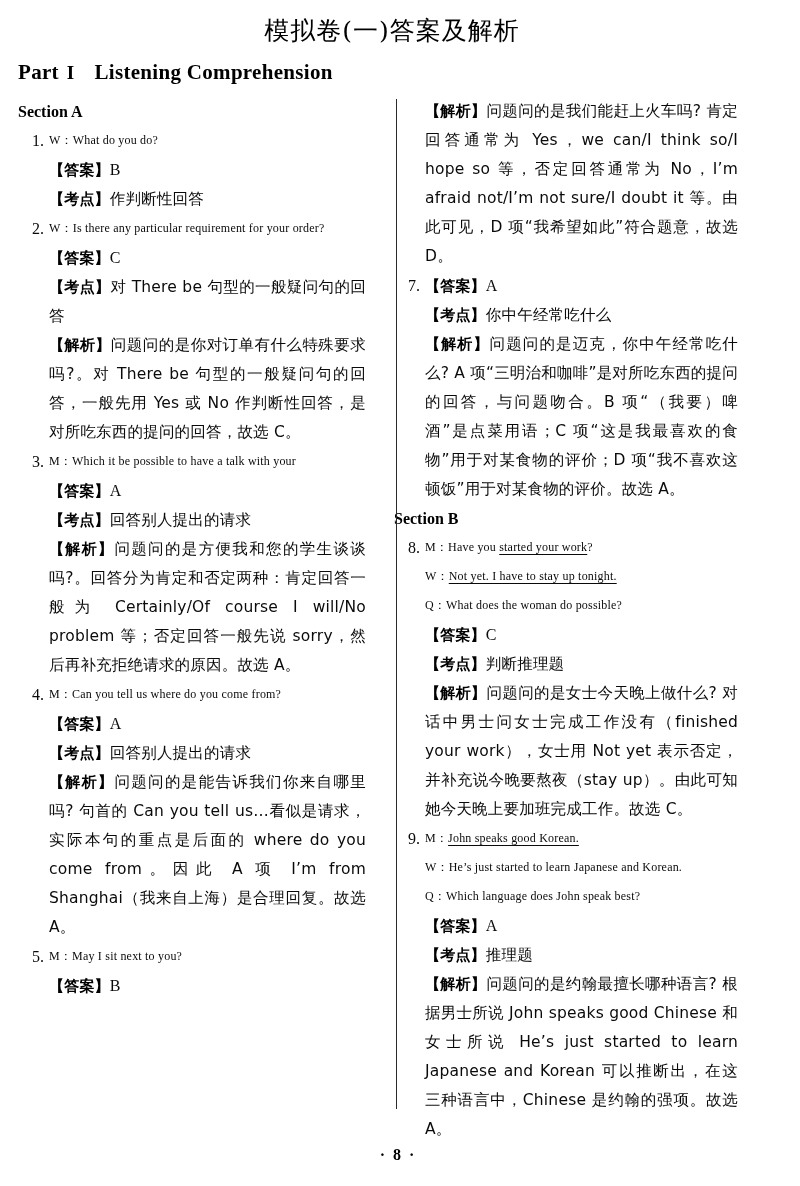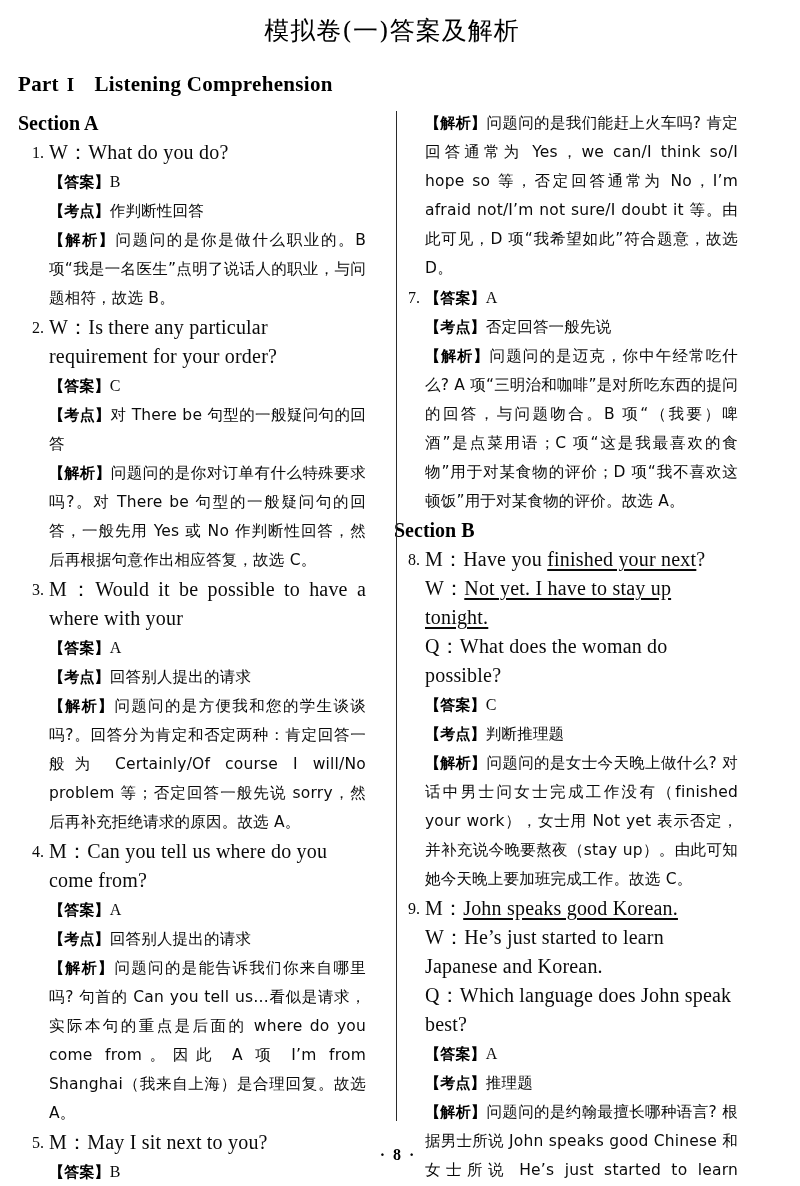--- a/index.html
+++ b/index.html
@@ -31,21 +31,21 @@
     margin: 0;
     padding-top: 14px;
     padding-right: 12px;
     line-height: 1.35;
     color: #000;
   }
   .part-heading {
     font-family: "Liberation Serif", "DejaVu Serif", serif;
     font-weight: bold;
     font-size: 21px;
-    margin: 24px 0 0 18px;
+    margin: 12px 0 0 18px;
     letter-spacing: 0.3px;
     color: #000;
   }
   .part-heading .pnum {
     padding: 0 6px 0 8px;
     font-size: 19px;
   }
   .part-heading .ptitle {
     padding-left: 14px;
   }
@@ -66,21 +66,21 @@
     left: 396px;
     top: 2px;
     width: 1px;
     height: 1010px;
     background: #2a2a2a;
   }
 
   .section-label {
     font-family: "Liberation Serif", "DejaVu Serif", serif;
     font-weight: bold;
-    font-size: 20px;
+    font-size: 16px;
     line-height: 29px;
     color: #000;
   }
 
   .qitem {
     display: flex;
     align-items: flex-start;
   }
   .qnum {
     flex: 0 0 auto;
@@ -90,21 +90,21 @@
     line-height: 29px;
     padding-right: 5px;
     white-space: nowrap;
   }
   .qbody {
     flex: 1 1 auto;
     min-width: 0;
   }
 
   .line {
-    font-size: 20px;
+    font-size: 12px;
     line-height: 29px;
     color: #0a0a0a;
   }
   
   .line.en {
     font-family: "Liberation Serif", "DejaVu Serif", serif;
     text-align: justify;
     text-justify: inter-word;
     letter-spacing: 0.2px;
   }
@@ -166,38 +166,37 @@
     <div class="col col-left">
 
       <div class="section-label">Section A</div>
 
       <div class="qitem">
         <div class="qnum">1.</div>
         <div class="qbody">
           <div class="line en nojust">W：What do you do?</div>
           <div class="line zh"><span class="tag">【答案】</span><span class="en-inline">B</span></div>
           <div class="line zh"><span class="tag">【考点】</span><span>作判断性回答</span></div>
-          <div class="line zh"><span class="tag">【解析】</span><span>问题问的是你是做什么职业的。B 项“我是一名医生”点明了说话人的职业，与问题相符，故选 B。</span></div>
         </div>
       </div>
 
       <div class="qitem">
         <div class="qnum">2.</div>
         <div class="qbody">
           <div class="line en nojust">W：Is there any particular requirement for your order?</div>
           <div class="line zh"><span class="tag">【答案】</span><span class="en-inline">C</span></div>
           <div class="line zh"><span class="tag">【考点】</span><span>对 There be 句型的一般疑问句的回答</span></div>
-          <div class="line zh"><span class="tag">【解析】</span><span>问题问的是你对订单有什么特殊要求吗?。对 There be 句型的一般疑问句的回答，一般先用 Yes 或 No 作判断性回答，然后再根据句意作出相应答复，故选 C。</span></div>
+          <div class="line zh"><span class="tag">【解析】</span><span>问题问的是你对订单有什么特殊要求吗?。对 There be 句型的一般疑问句的回答，一般先用 Yes 或 No 作判断性回答，是对所吃东西的提问的回答，故选 C。</span></div>
         </div>
       </div>
 
       <div class="qitem">
         <div class="qnum">3.</div>
         <div class="qbody">
-          <div class="line en">M：Would it be possible to have a where with your</div>
+          <div class="line en">M：Which it be possible to have a talk with your</div>
           <div class="line zh"><span class="tag">【答案】</span><span class="en-inline">A</span></div>
           <div class="line zh"><span class="tag">【考点】</span><span>回答别人提出的请求</span></div>
           <div class="line zh"><span class="tag">【解析】</span><span>问题问的是方便我和您的学生谈谈吗?。回答分为肯定和否定两种：肯定回答一般为 Certainly/Of course I will/No problem 等；否定回答一般先说 sorry，然后再补充拒绝请求的原因。故选 A。</span></div>
         </div>
       </div>
 
       <div class="qitem">
         <div class="qnum">4.</div>
         <div class="qbody">
           <div class="line en nojust">M：Can you tell us where do you come from?</div>
@@ -224,31 +223,31 @@
         <div class="qnum"></div>
         <div class="qbody">
           <div class="line zh"><span class="tag">【解析】</span><span>问题问的是我们能赶上火车吗? 肯定回答通常为 Yes，we can/I think so/I hope so 等，否定回答通常为 No，I’m afraid not/I’m not sure/I doubt it 等。由此可见，D 项“我希望如此”符合题意，故选 D。</span></div>
         </div>
       </div>
 
       <div class="qitem">
         <div class="qnum">7.</div>
         <div class="qbody">
           <div class="line zh"><span class="tag">【答案】</span><span class="en-inline">A</span></div>
-          <div class="line zh"><span class="tag">【考点】</span><span>否定回答一般先说</span></div>
+          <div class="line zh"><span class="tag">【考点】</span><span>你中午经常吃什么</span></div>
           <div class="line zh"><span class="tag">【解析】</span><span>问题问的是迈克，你中午经常吃什么? A 项“三明治和咖啡”是对所吃东西的提问的回答，与问题吻合。B 项“（我要）啤酒”是点菜用语；C 项“这是我最喜欢的食物”用于对某食物的评价；D 项“我不喜欢这顿饭”用于对某食物的评价。故选 A。</span></div>
         </div>
       </div>
 
       <div class="section-label">Section B</div>
 
       <div class="qitem">
         <div class="qnum">8.</div>
         <div class="qbody">
-          <div class="line en nojust"><span class="speaker">M：</span><span>Have you </span><span class="ul">finished your next</span><span>?</span></div>
+          <div class="line en nojust"><span class="speaker">M：</span><span>Have you </span><span class="ul">started your work</span><span>?</span></div>
           <div class="line en nojust"><span class="speaker">W：</span><span class="ul">Not yet. I have to stay up tonight.</span></div>
           <div class="line en nojust"><span class="speaker">Q：</span><span>What does the woman do possible?</span></div>
           <div class="line zh"><span class="tag">【答案】</span><span class="en-inline">C</span></div>
           <div class="line zh"><span class="tag">【考点】</span><span>判断推理题</span></div>
           <div class="line zh"><span class="tag">【解析】</span><span>问题问的是女士今天晚上做什么? 对话中男士问女士完成工作没有（finished your work），女士用 Not yet 表示否定，并补充说今晚要熬夜（stay up）。由此可知她今天晚上要加班完成工作。故选 C。</span></div>
         </div>
       </div>
 
       <div class="qitem">
         <div class="qnum">9.</div>

